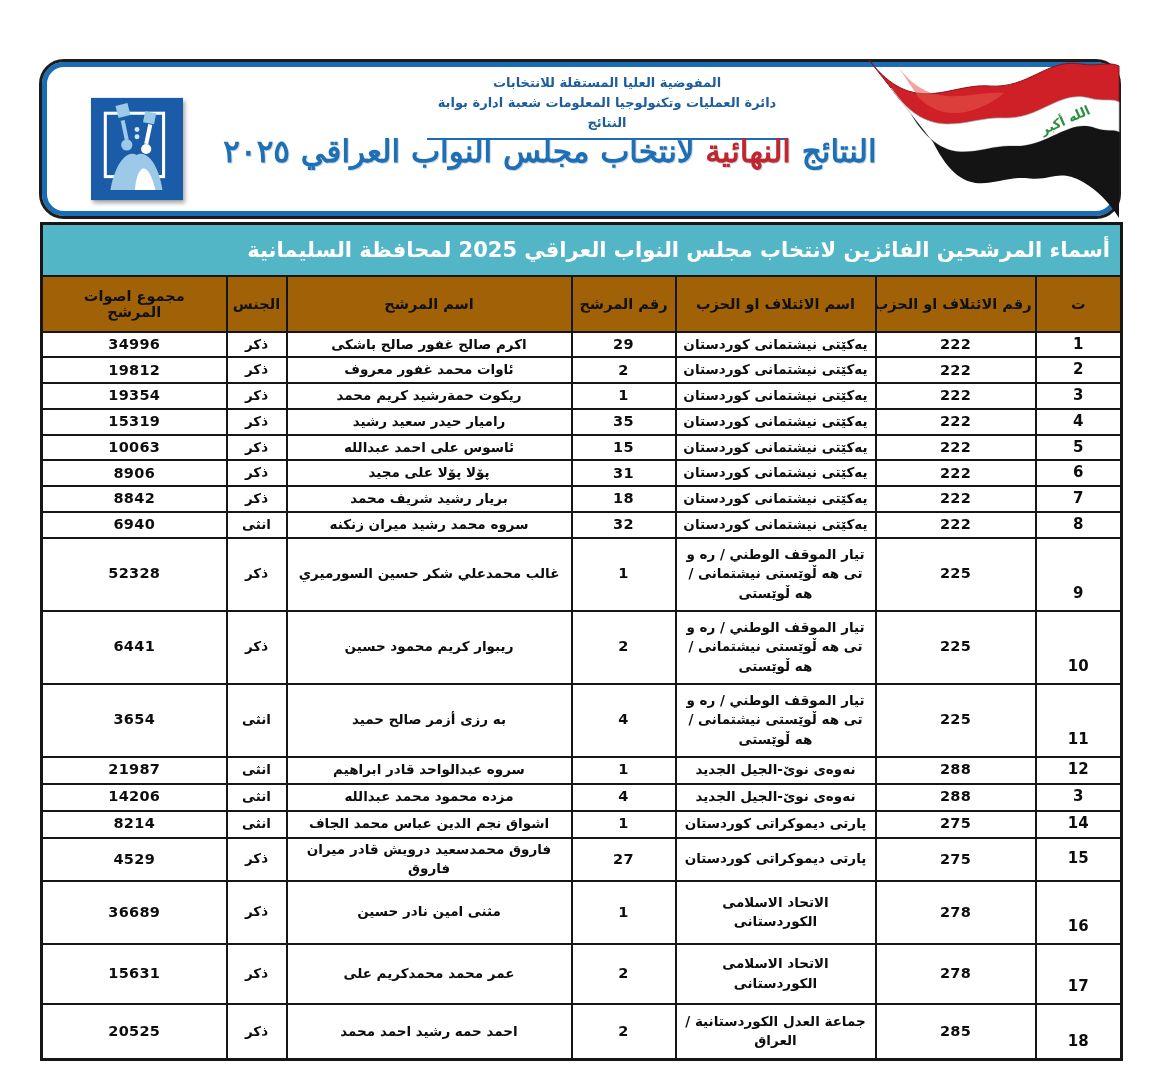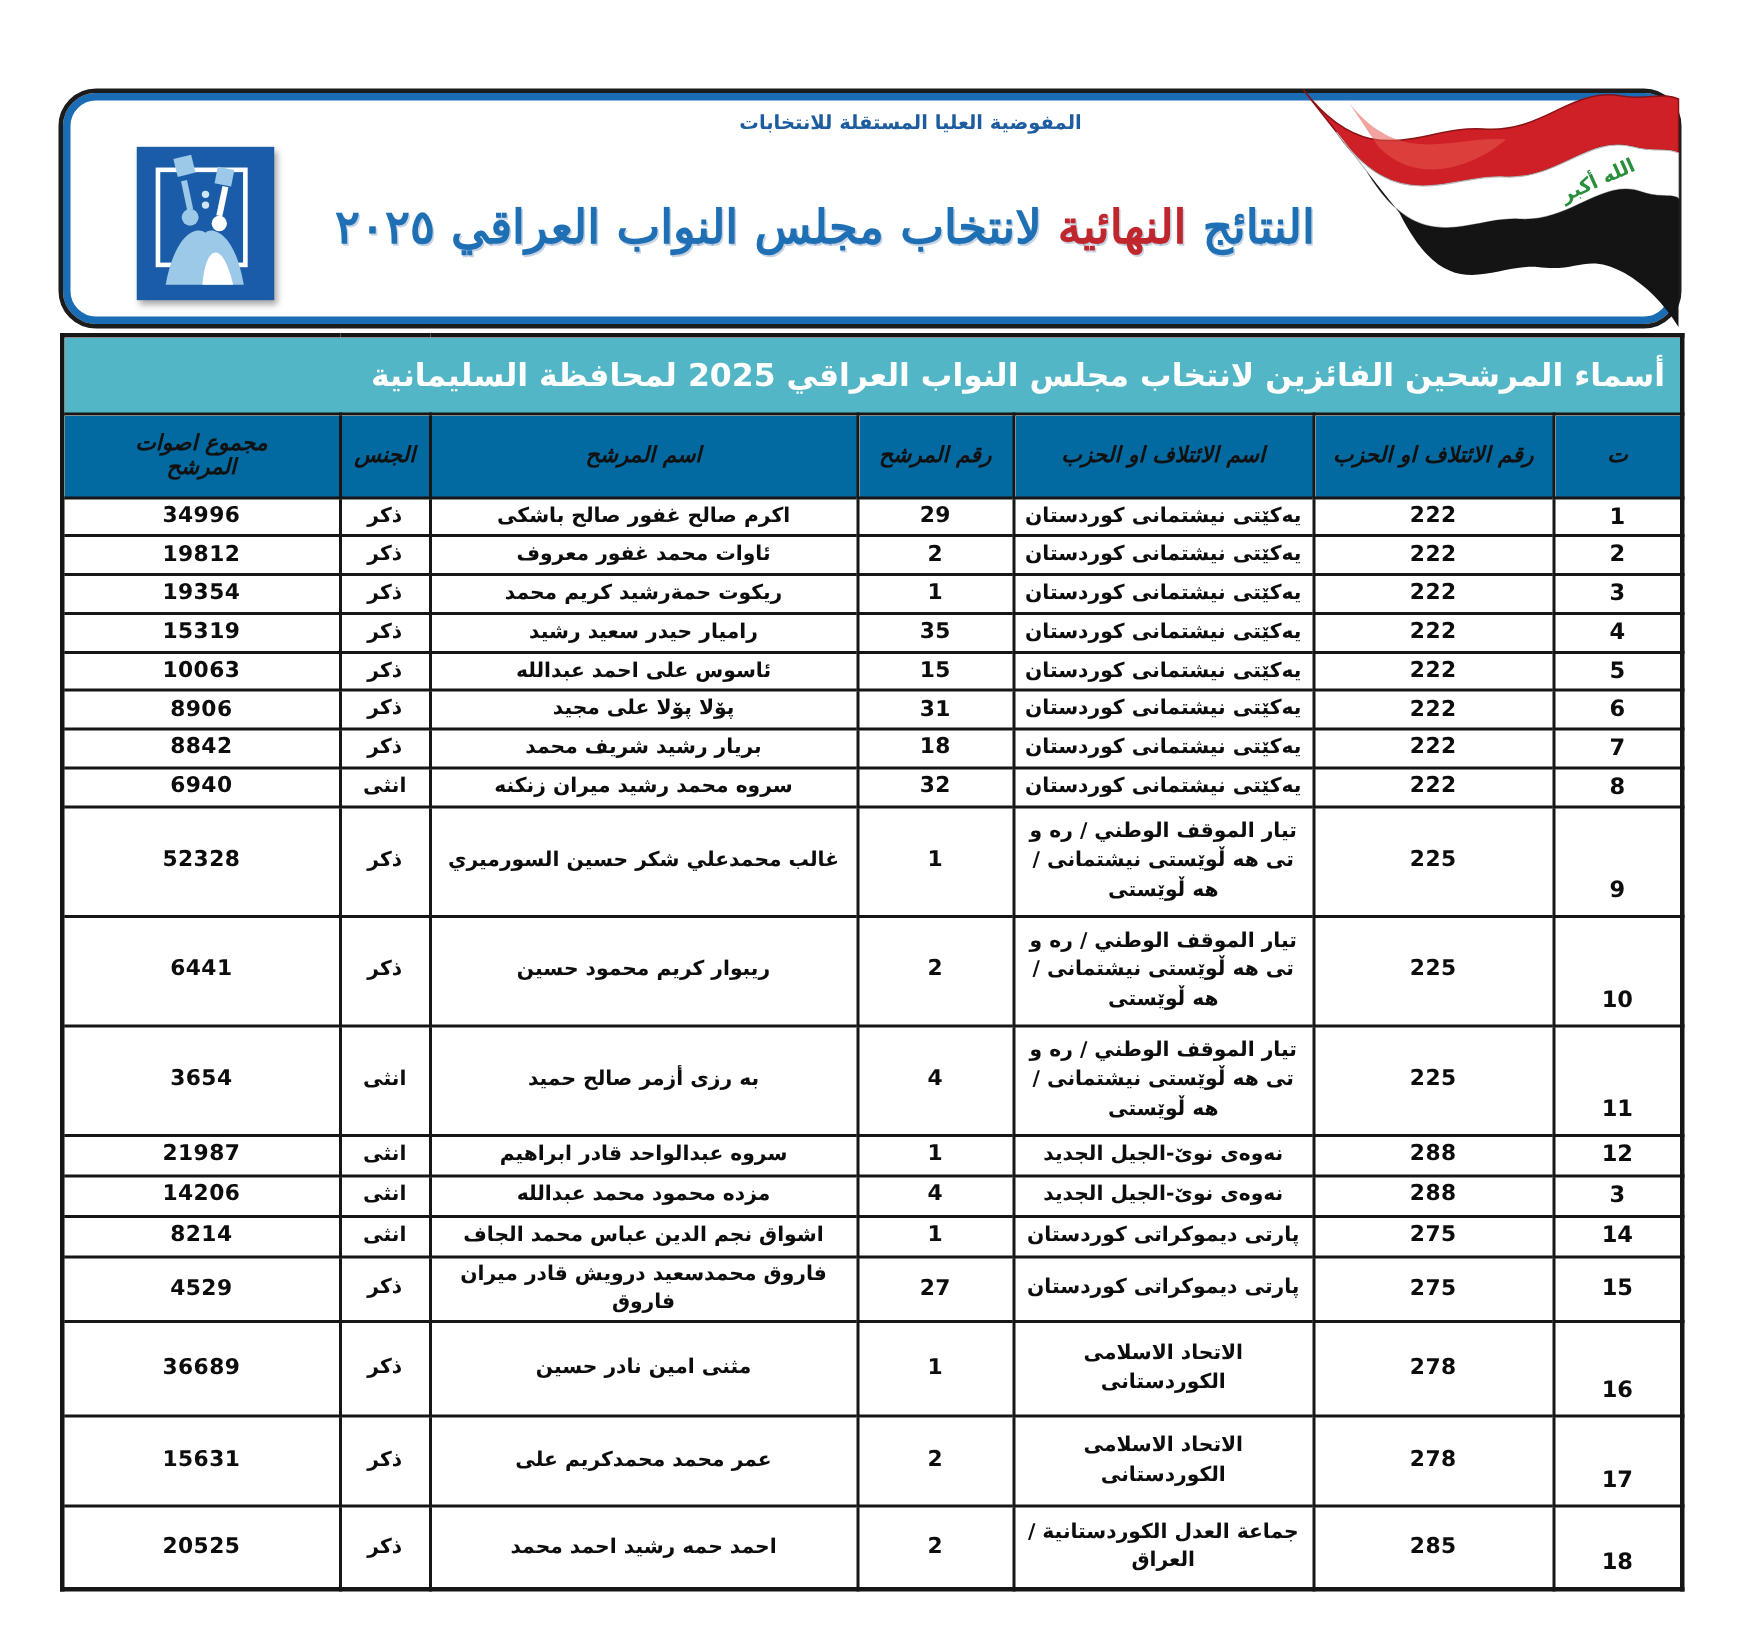--- a/index.html
+++ b/index.html
@@ -39,23 +39,23 @@
     border-collapse:collapse; table-layout:fixed;
     direction:rtl; border:3px solid #161616;
   }
   .results-table td, .results-table th { border:2px solid #161616; overflow:hidden; }
   .title-bar-cell {
     height:52px; background:#53b6c6; color:#ffffff;
     font-size:21px; font-weight:bold; vertical-align:middle;
     padding:2px 10px;
   }
   .results-table thead th.colhead {
-    height:56px; background:#0369a1; color:#111;
+    height:56px; background:#a16207; color:#111;
     font-size:14.5px; font-weight:bold; text-align:center; vertical-align:middle;
-    white-space:nowrap; padding:2px 3px;font-style:italic;
+    white-space:nowrap; padding:2px 3px;
   }
   .results-table thead th.colhead.wrap { white-space:pre-line; }
   .results-table tbody td {
     background:#ffffff; color:#0d0d0d; font-weight:bold;
     font-size:13.5px; text-align:center; vertical-align:middle;
     padding:1px 4px; line-height:1.45;
   }
   .results-table tbody td.c-no { font-size:15px; }
   .results-table tbody td.c-cnum, .results-table tbody td.c-candnum,
   .results-table tbody td.c-votes { font-size:14.5px; letter-spacing:0.3px; }
@@ -83,20 +83,21 @@
         <circle cx="35" cy="46" r="5.5" fill="#9cc9e8"></circle>
         <circle cx="54" cy="50" r="5" fill="#ffffff"></circle>
         <circle cx="45" cy="31" r="2.4" fill="#cfe6f5"></circle>
         <circle cx="45" cy="38" r="2.4" fill="#cfe6f5"></circle>
         <path d="M19,90 C25,58 38,51 45,56 C49,52 60,56 66,74 C68,80 69,85 70,90 Z" fill="#9cc9e8"></path>
         <path d="M43,90 C45,64 56,60 63,90 Z" fill="#ffffff"></path>
       </svg>
 
       <div class="commission">
         <div>المفوضية العليا المستقلة للانتخابات</div>
+        <div class="line2">دائرة العمليات وتكنولوجيا المعلومات شعبة ادارة بوابة النتائج</div>
       </div>
 
       <div class="banner-title">
         <span>النتائج</span>
         <span class="red">النهائية</span>
         <span>لانتخاب مجلس النواب العراقي ٢٠٢٥</span>
       </div>
 
       <svg class="flag" viewBox="0 0 282 178" aria-hidden="true">
 

